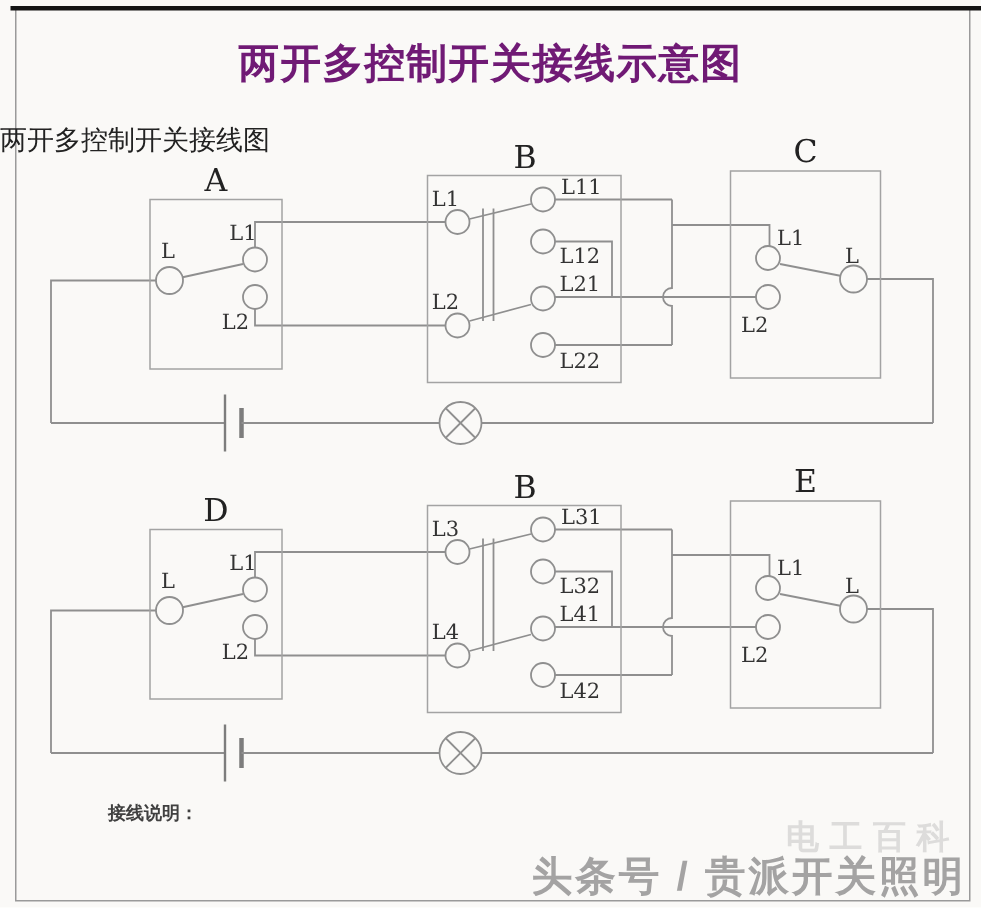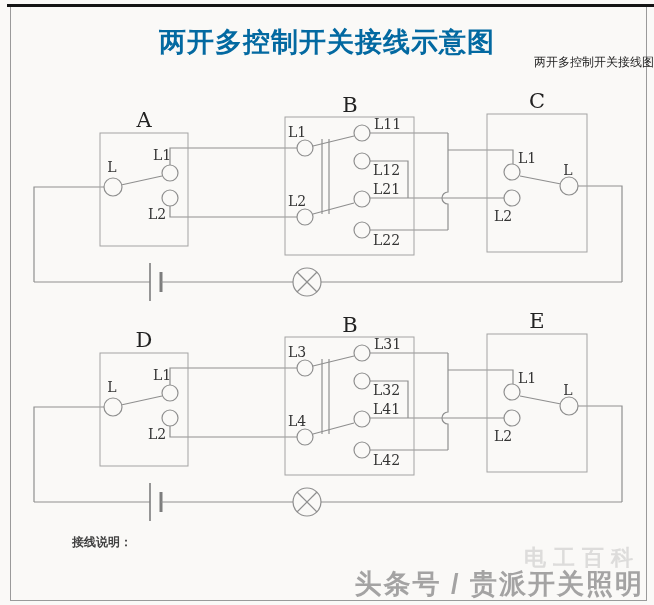--- a/index.html
+++ b/index.html
@@ -2,23 +2,23 @@
 <html><head>
 <meta charset="utf-8">
 <style>
   html,body{margin:0;padding:0;background:#ffffff;}
   .stage{position:relative;width:654px;height:605px;background:#faf9f7;overflow:hidden;
          font-family:"Liberation Sans",sans-serif;}
   .topbar{position:absolute;left:7px;top:4px;width:647px;height:3px;background:#141414;}
   .frame{position:absolute;left:10px;top:5px;width:637px;height:596px;
          border:1px solid #9a9a9a;box-sizing:border-box;background:#faf9f7;}
   .title{position:absolute;left:0;right:0;top:24px;text-align:center;
-         font-size:27px;font-weight:bold;color:#0369a1;letter-spacing:1px;}
-  .subtitle{position:absolute;left:0;right:0;top:54px;text-align:right;
-         font-size:12px;color:#222;}
+         font-size:27px;font-weight:bold;color:#701a75;letter-spacing:1px;}
+  .subtitle{position:absolute;left:0;right:0;top:81px;text-align:left;
+         font-size:18px;color:#222;}
   svg.diagram{position:absolute;left:0;top:0;width:654px;height:605px;}
   .box{fill:none;stroke:#a3a3a3;stroke-width:1;}
   .wire{fill:none;stroke:#8f8f8f;stroke-width:1.2;}
   .lever{stroke:#8f8f8f;stroke-width:1.2;}
   .bars{stroke:#8f8f8f;stroke-width:1.2;}
   .term{fill:#faf9f7;stroke:#8f8f8f;stroke-width:1.2;}
   .batt-long{stroke:#7d7d7d;stroke-width:1.6;}
   .batt-short{stroke:#7d7d7d;stroke-width:3;}
   .sw-label{font-family:"DejaVu Serif","Liberation Serif",serif;font-size:21px;fill:#222;}
   .t-label{font-family:"DejaVu Serif","Liberation Serif",serif;font-size:14px;fill:#333;}

